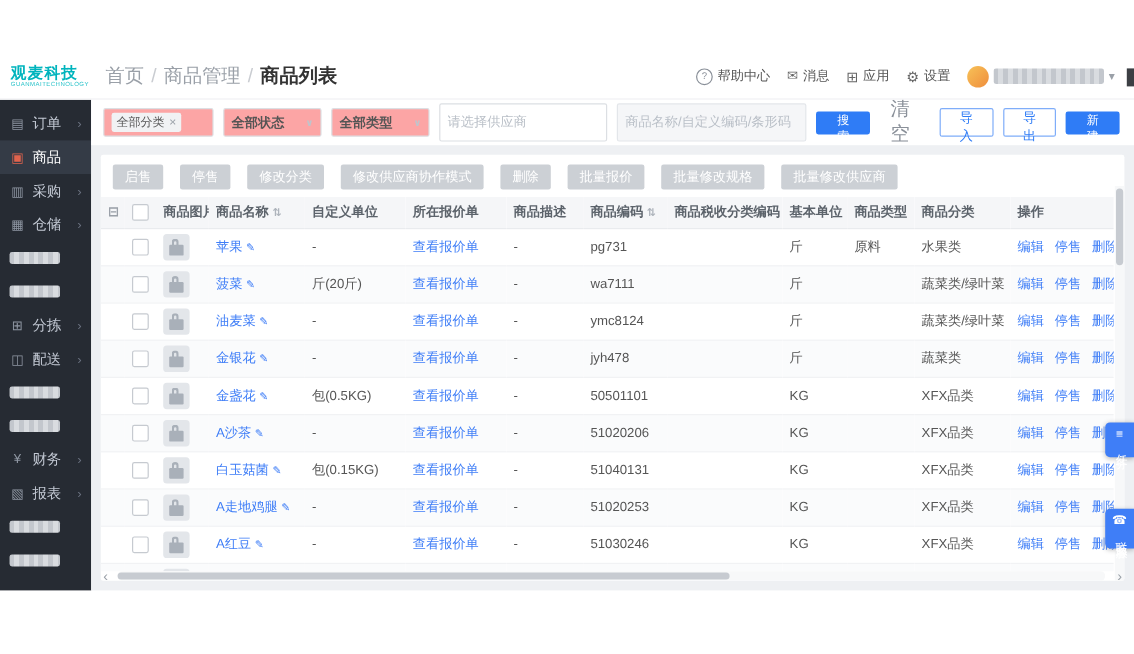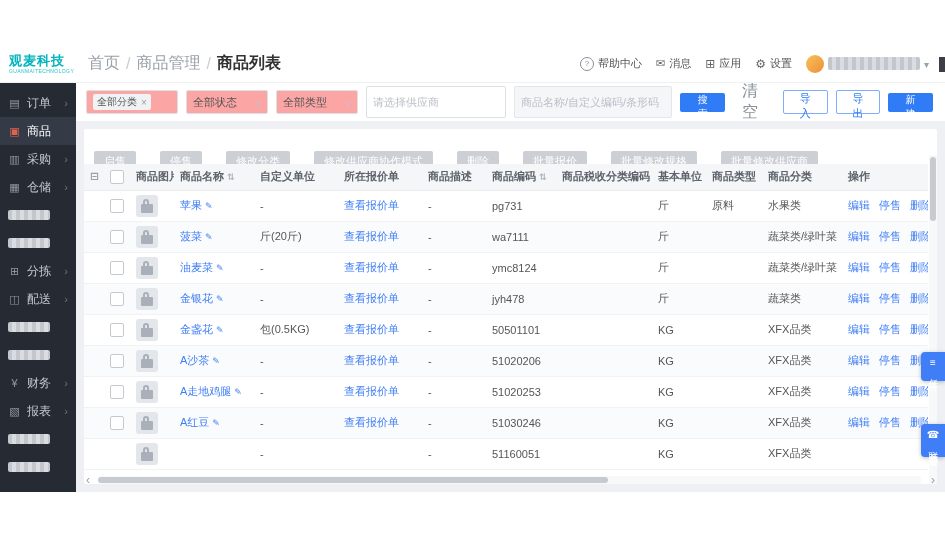--- a/index.html
+++ b/index.html
@@ -47,38 +47,38 @@
   .ic-delivery::before{content:"◫";}
   .ic-finance::before{content:"¥";}
   .ic-reports::before{content:"▧";}
 
   .main{flex:1;display:flex;flex-direction:column;background:#eef0f3;min-width:0;}
 
   
   .filterbar{height:38px;background:#fff;display:flex;align-items:center;gap:8px;padding:0 12px 0 10px;box-sizing:border-box;flex:none;}
   .select{height:24px;border:1px solid #dcdfe3;border-radius:2px;background:#fca5a5;display:flex;align-items:center;padding:0 6px;font-size:11px;color:#555;gap:6px;box-sizing:border-box;cursor:pointer;}
   .select.cat{min-width:92px;}
-  .select.mid{min-width:82px;}
+  .select.mid{min-width:82px;font-weight:bold;}
   .select .ic-caret{margin-left:auto;}
   .ic-caret::before{content:"∨";color:#bfc4cc;font-size:8px;}
   .chip{background:#f1f2f4;border-radius:2px;padding:1px 4px;display:inline-flex;align-items:center;gap:4px;font-size:10px;color:#555;}
   .ic-x::before{content:"×";color:#9aa0a8;font-size:10px;cursor:pointer;}
   .inp{height:32px;border:1px solid #dcdfe3;border-radius:2px;font-size:11px;padding:0 6px;color:#333;box-sizing:border-box;outline:none;}
   .inp::placeholder{color:#b9bfc7;}
   .inp.supplier{width:140px;}
   .inp.keyword{width:168px;background:#f5f6f8;border-color:#e3e6ea;}
   .btn-primary{height:19px;background:#2f7cf6;color:#fff;border:none;border-radius:2px;font-size:10px;padding:0 13px;cursor:pointer;}
   .btn-text{background:none;border:none;color:#8a9099;font-size:16px;cursor:pointer;padding:0 2px;}
   .spacer{flex:1;}
   .btn-outline{height:24px;background:#fff;color:#2f7cf6;border:1px solid #7fadf9;border-radius:2px;font-size:11px;padding:0 11px;cursor:pointer;}
 
   
   .content{flex:1;padding:8px;min-height:0;box-sizing:border-box;}
   .card{background:#fff;height:100%;position:relative;overflow:hidden;border-radius:2px;box-sizing:border-box;}
-  .batchbar{padding:22px 10px 6px;display:flex;gap:24px;flex-wrap:nowrap;}
+  .batchbar{padding:8px 10px 6px;display:flex;gap:14px;flex-wrap:nowrap;}
   .batch-btn{height:21px;background:#ccd0d5;color:#fff;border:none;border-radius:2px;font-size:11px;padding:0 10px;cursor:not-allowed;white-space:nowrap;}
 
   .table-wrap{position:absolute;top:35px;left:0;right:0;bottom:8px;overflow:hidden;}
   table{border-collapse:collapse;table-layout:fixed;width:844px;font-size:11px;}
   th{background:#f5f6f8;color:#5c636b;font-weight:600;height:26px;text-align:left;padding:0 6px;white-space:nowrap;overflow:hidden;border-bottom:1px solid #e9ebee;box-sizing:border-box;}
   td{height:31px;padding:0 6px;color:#555;border-bottom:1px solid #f1f2f4;white-space:nowrap;overflow:hidden;box-sizing:border-box;}
   tbody tr:nth-child(even) td{background:#fafbfc;}
   .lnk{color:#3f7ef7;text-decoration:none;cursor:pointer;}
   .ic-edit::before{content:"✎";color:#3f7ef7;font-size:9px;margin-left:3px;}
   .ic-sort::before{content:"⇅";font-size:9px;color:#aeb4bc;margin-left:3px;}
@@ -401,20 +401,39 @@
                       <td class="ops"><a class="lnk">编辑</a><a class="lnk">停售</a><a class="lnk">删除</a></td>
                     </tr>
                     <tr>
                       <td></td>
                       <td>
                         <div class="cb"></div>
                       </td>
                       <td>
                         <div class="img-ph"></div>
                       </td>
+                      <td><a class="lnk">白玉菇菌</a><span class="ic-edit"></span></td>
+                      <td>包(0.15KG)</td>
+                      <td><a class="lnk">查看报价单</a></td>
+                      <td>-</td>
+                      <td>51040131</td>
+                      <td></td>
+                      <td>KG</td>
+                      <td></td>
+                      <td>XFX品类</td>
+                      <td class="ops"><a class="lnk">编辑</a><a class="lnk">停售</a><a class="lnk">删除</a></td>
+                    </tr>
+                    <tr>
+                      <td></td>
+                      <td>
+                        <div class="cb"></div>
+                      </td>
+                      <td>
+                        <div class="img-ph"></div>
+                      </td>
                       <td><a class="lnk">A走地鸡腿</a><span class="ic-edit"></span></td>
                       <td>-</td>
                       <td><a class="lnk">查看报价单</a></td>
                       <td>-</td>
                       <td>51020253</td>
                       <td></td>
                       <td>KG</td>
                       <td></td>
                       <td>XFX品类</td>
                       <td class="ops"><a class="lnk">编辑</a><a class="lnk">停售</a><a class="lnk">删除</a></td>

